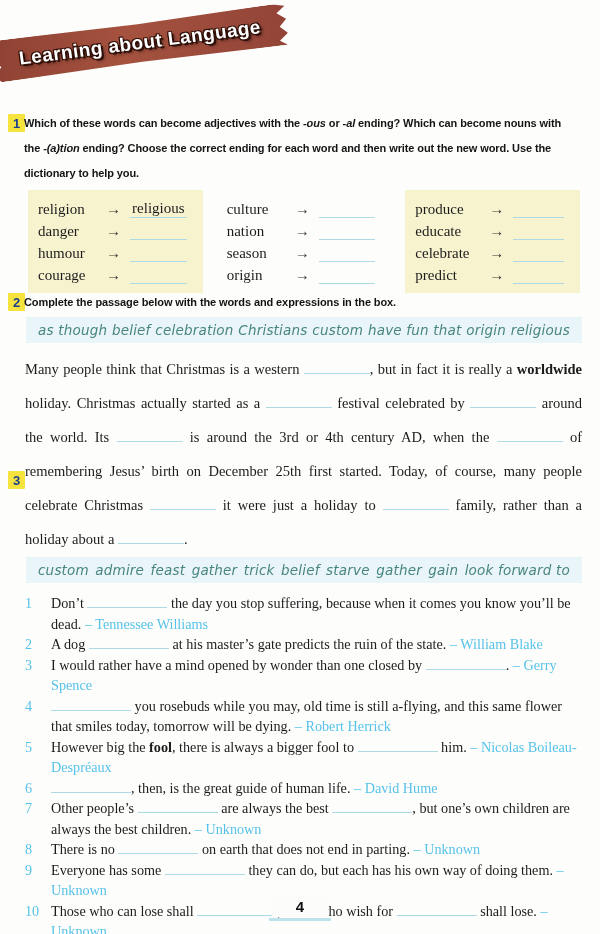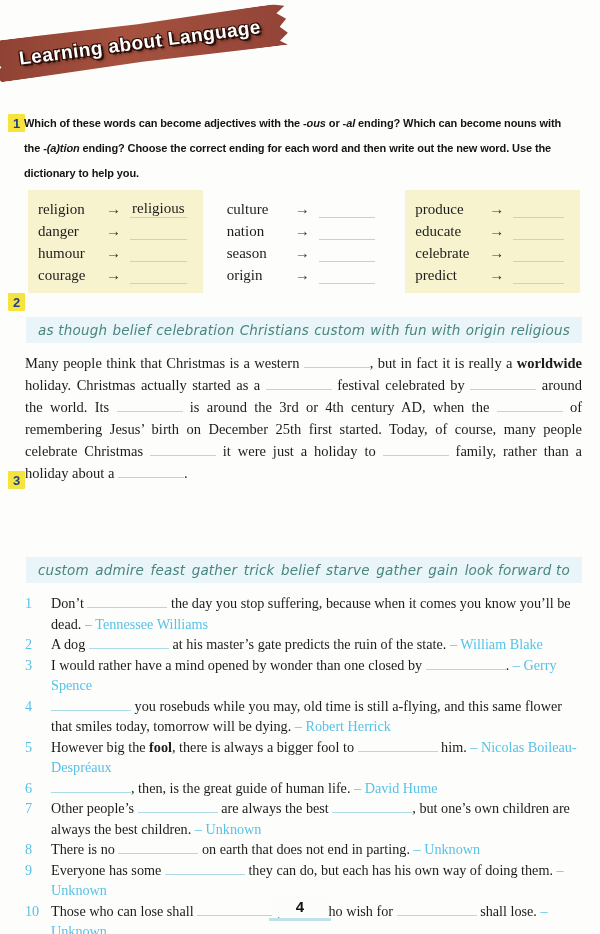--- a/index.html
+++ b/index.html
@@ -42,21 +42,21 @@
     text-align:center;font-size:15px;color:#1c1c1c;}
 
   
   .wordbox{position:absolute;left:26px;width:556px;box-sizing:border-box;background:#e9f5f8;
     padding:5px 12px;display:flex;justify-content:space-between;align-items:center;}
   .bw{font-family:"DejaVu Sans",sans-serif;font-style:italic;font-size:13.5px;
     color:#48857f;white-space:nowrap;letter-spacing:.2px;}
 
   
   .passage{position:absolute;left:25px;top:352px;width:557px;margin:0;
-    font-size:14.5px;line-height:22px;text-align:justify;color:#1c1c1c;}
+    font-size:14.5px;line-height:34px;text-align:justify;color:#1c1c1c;}
   .bd{font-weight:bold;text-align:right;}
   .blank{display:inline-block;border-bottom:1.5px solid #aedae6;height:12px;
     vertical-align:baseline;}
   .attr{color:#56c2e8;}
 
   
   .quotes{position:absolute;left:25px;top:593px;width:560px;display:flex;
     flex-direction:column;}
   .qrow{display:flex;font-size:14.2px;line-height:20.5px;}
   .qnum{flex:none;width:26px;color:#56c2e8;font-family:"Liberation Serif",serif;}
@@ -145,28 +145,29 @@
         </div>
         <div class="wt-row">
           <span class="wt-word">predict</span>
           <span class="wt-arrow">→</span>
           <span class="wt-blank"></span>
         </div>
       </div>
     </div>
 
   <span class="badge" style="top:293px">2</span>
+  <p class="prompt" style="top:290px"><span>Complete the passage below with the words and expressions in the box.</span></p>
 
   <div class="wordbox" style="top:317px">
       <span class="bw">as though</span>
       <span class="bw">belief</span>
       <span class="bw">celebration</span>
       <span class="bw">Christians</span>
       <span class="bw">custom</span>
-      <span class="bw">with fun with</span>
+      <span class="bw">have fun that</span>
       <span class="bw">origin</span>
       <span class="bw">religious</span>
     </div>
 
   <p class="passage"><span>Many people think that Christmas is a western </span><span class="blank" style="width: 66px;"></span><span>, but in fact it is really a </span><span class="bd">worldwide</span><span> holiday. Christmas actually started as a </span><span class="blank" style="width: 66px;"></span><span> festival celebrated by </span><span class="blank" style="width: 66px;"></span><span> around the world. Its </span><span class="blank" style="width: 66px;"></span><span> is around the 3rd or 4th century AD, when the </span><span class="blank" style="width: 66px;"></span><span> of remembering Jesus’ birth on December 25th first started. Today, of course, many people celebrate Christmas </span><span class="blank" style="width: 66px;"></span><span> it were just a holiday to </span><span class="blank" style="width: 66px;"></span><span> family, rather than a holiday about a </span><span class="blank" style="width: 66px;"></span><span>.</span></p>
 
   <span class="badge" style="top:471px">3</span>
 
   <div class="wordbox" style="top:557px">
       <span class="bw">custom</span>

